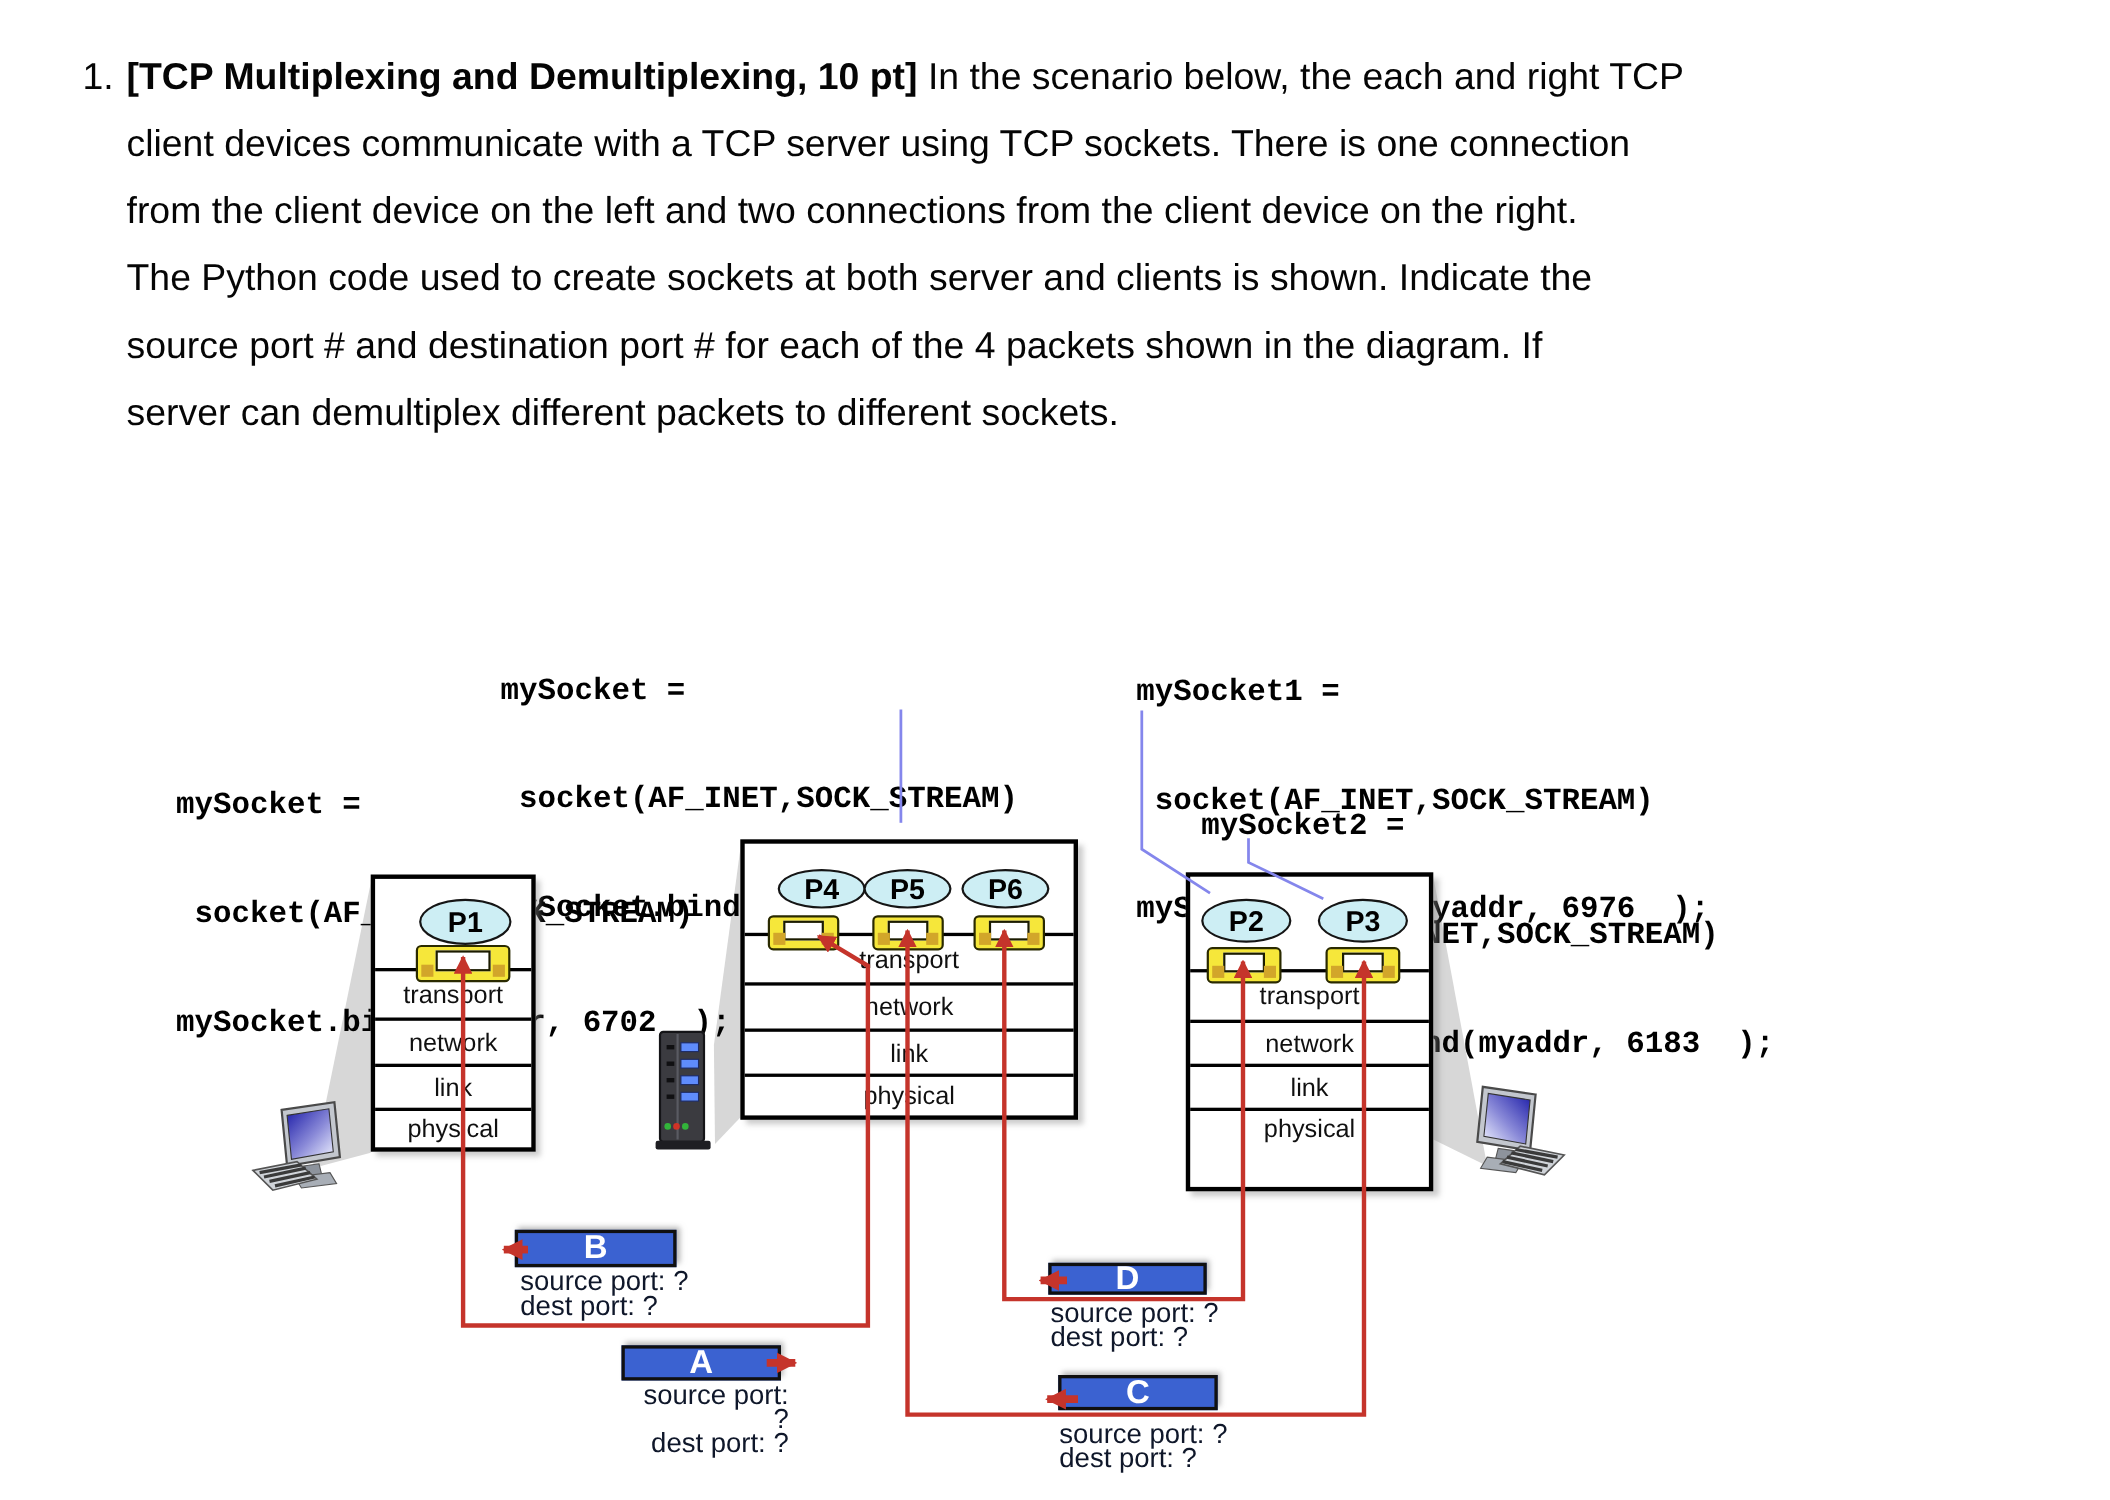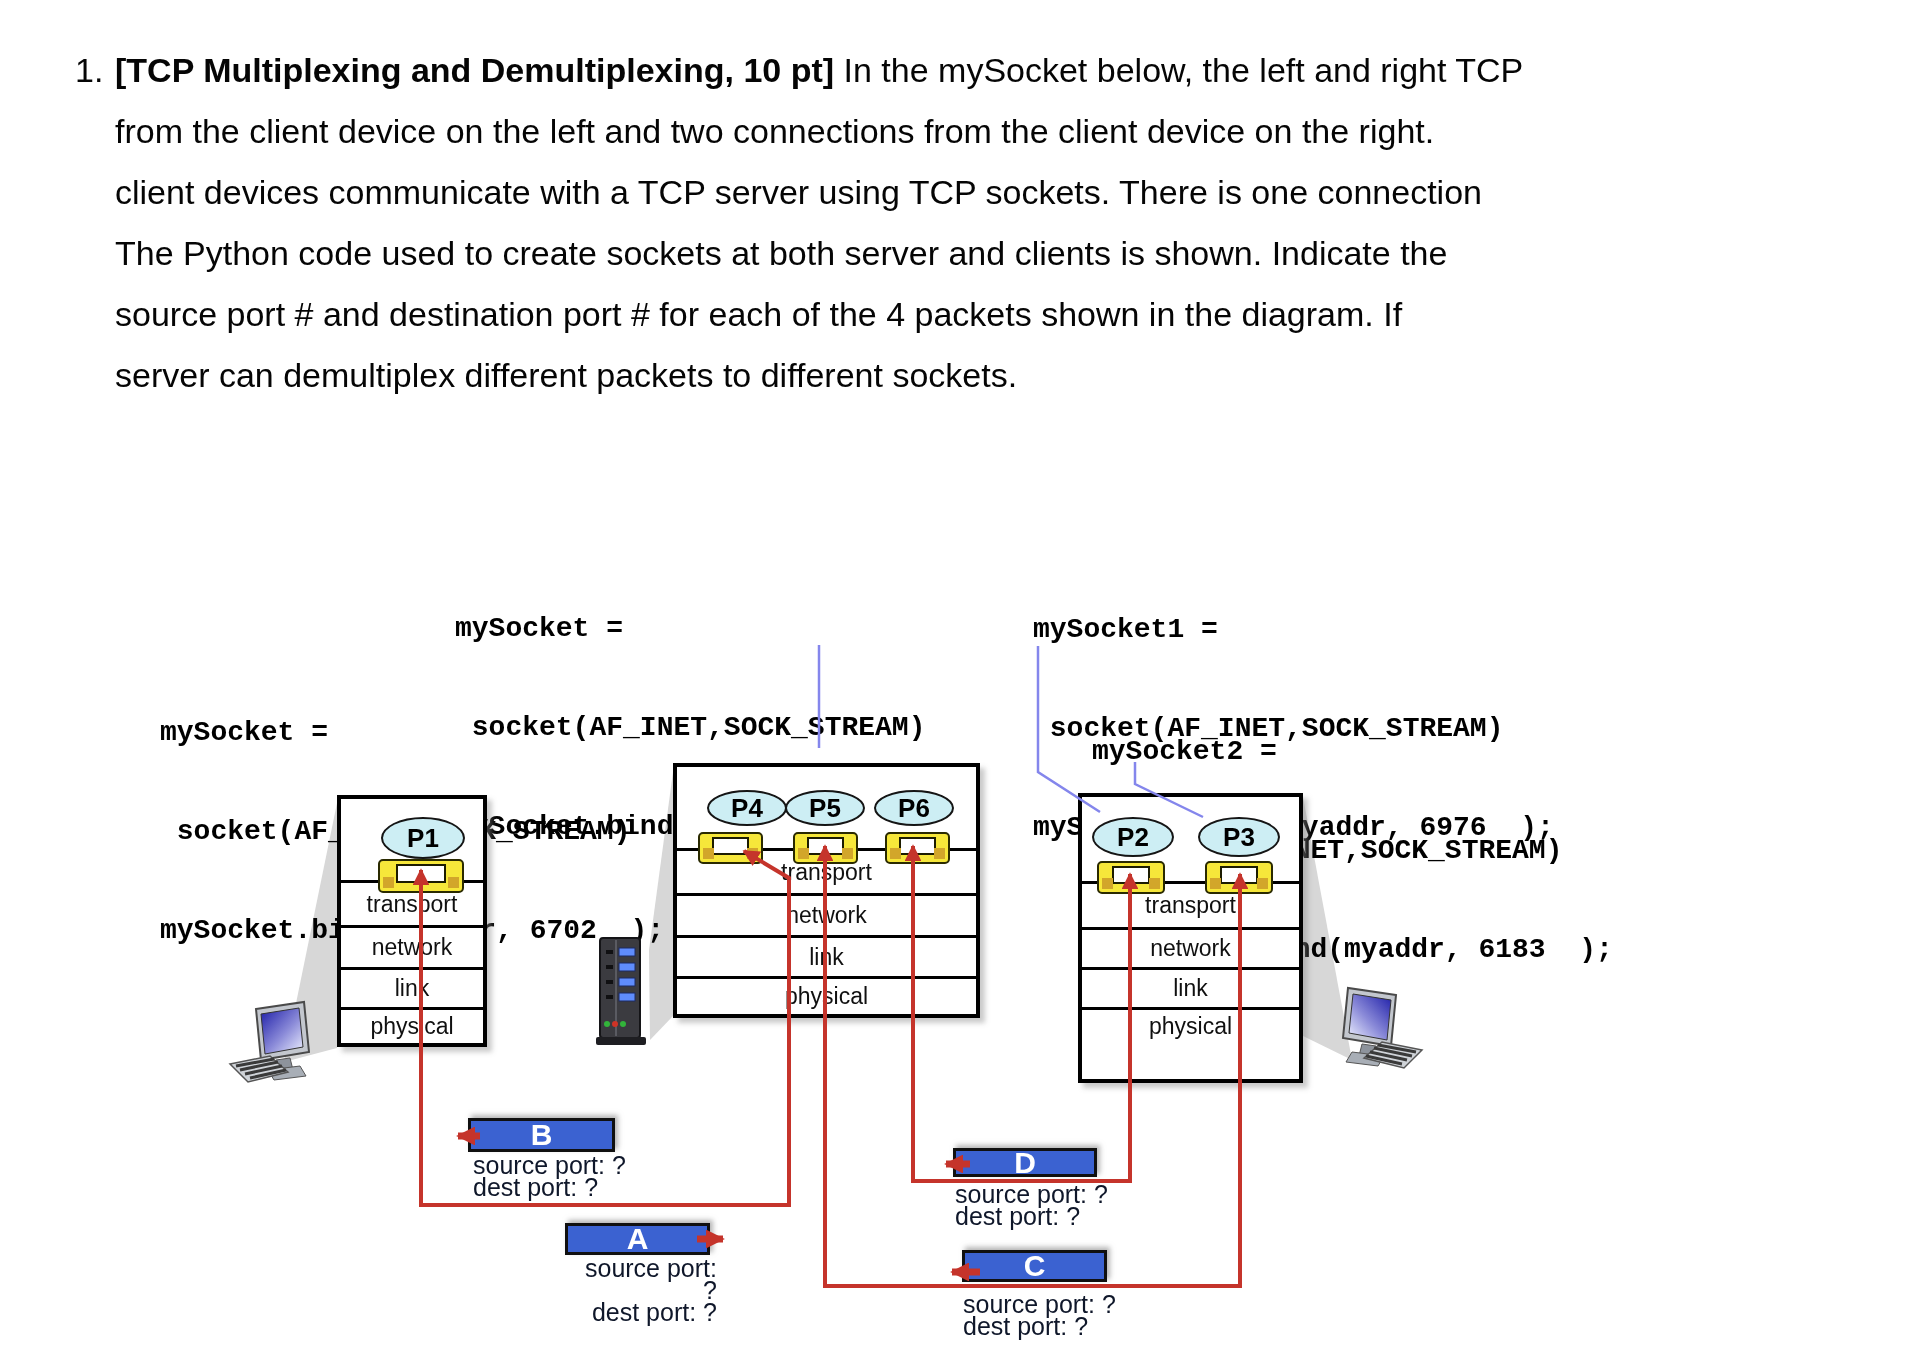--- a/index.html
+++ b/index.html
@@ -49,23 +49,23 @@
   .wires    { position:absolute; left:0; top:0; z-index:6; pointer-events:none; }
 </style>
 </head>
 <body>
 
 <div class="page">
 
   <div class="question">
     <span class="qnum">1.</span>
     <div class="qbody">
-      <div class="qline"><b>[TCP Multiplexing and Demultiplexing, 10 pt]</b><span> In the mySocket below, the left and right TCP</span></div>
+      <div class="qline"><b>[TCP Multiplexing and Demultiplexing, 10 pt]</b><span> In the scenario below, the each and right TCP</span></div>
+      <div class="qline">client devices communicate with a TCP server using TCP sockets. There is one connection</div>
       <div class="qline">from the client device on the left and two connections from the client device on the right.</div>
-      <div class="qline">client devices communicate with a TCP server using TCP sockets. There is one connection</div>
       <div class="qline">The Python code used to create sockets at both server and clients is shown.  Indicate the</div>
       <div class="qline">source port # and destination port # for each of the 4 packets shown in the diagram.  If</div>
       <div class="qline">server can demultiplex different packets to different sockets.</div>
     </div>
   </div>
 
   <svg class="underlay" width="1918" height="1364" viewBox="0 0 1918 1364">
     <defs>
       <linearGradient id="shgrad" x1="0" y1="0" x2="1" y2="0">
         <stop offset="0" stop-color="#c9c9c9"></stop>

